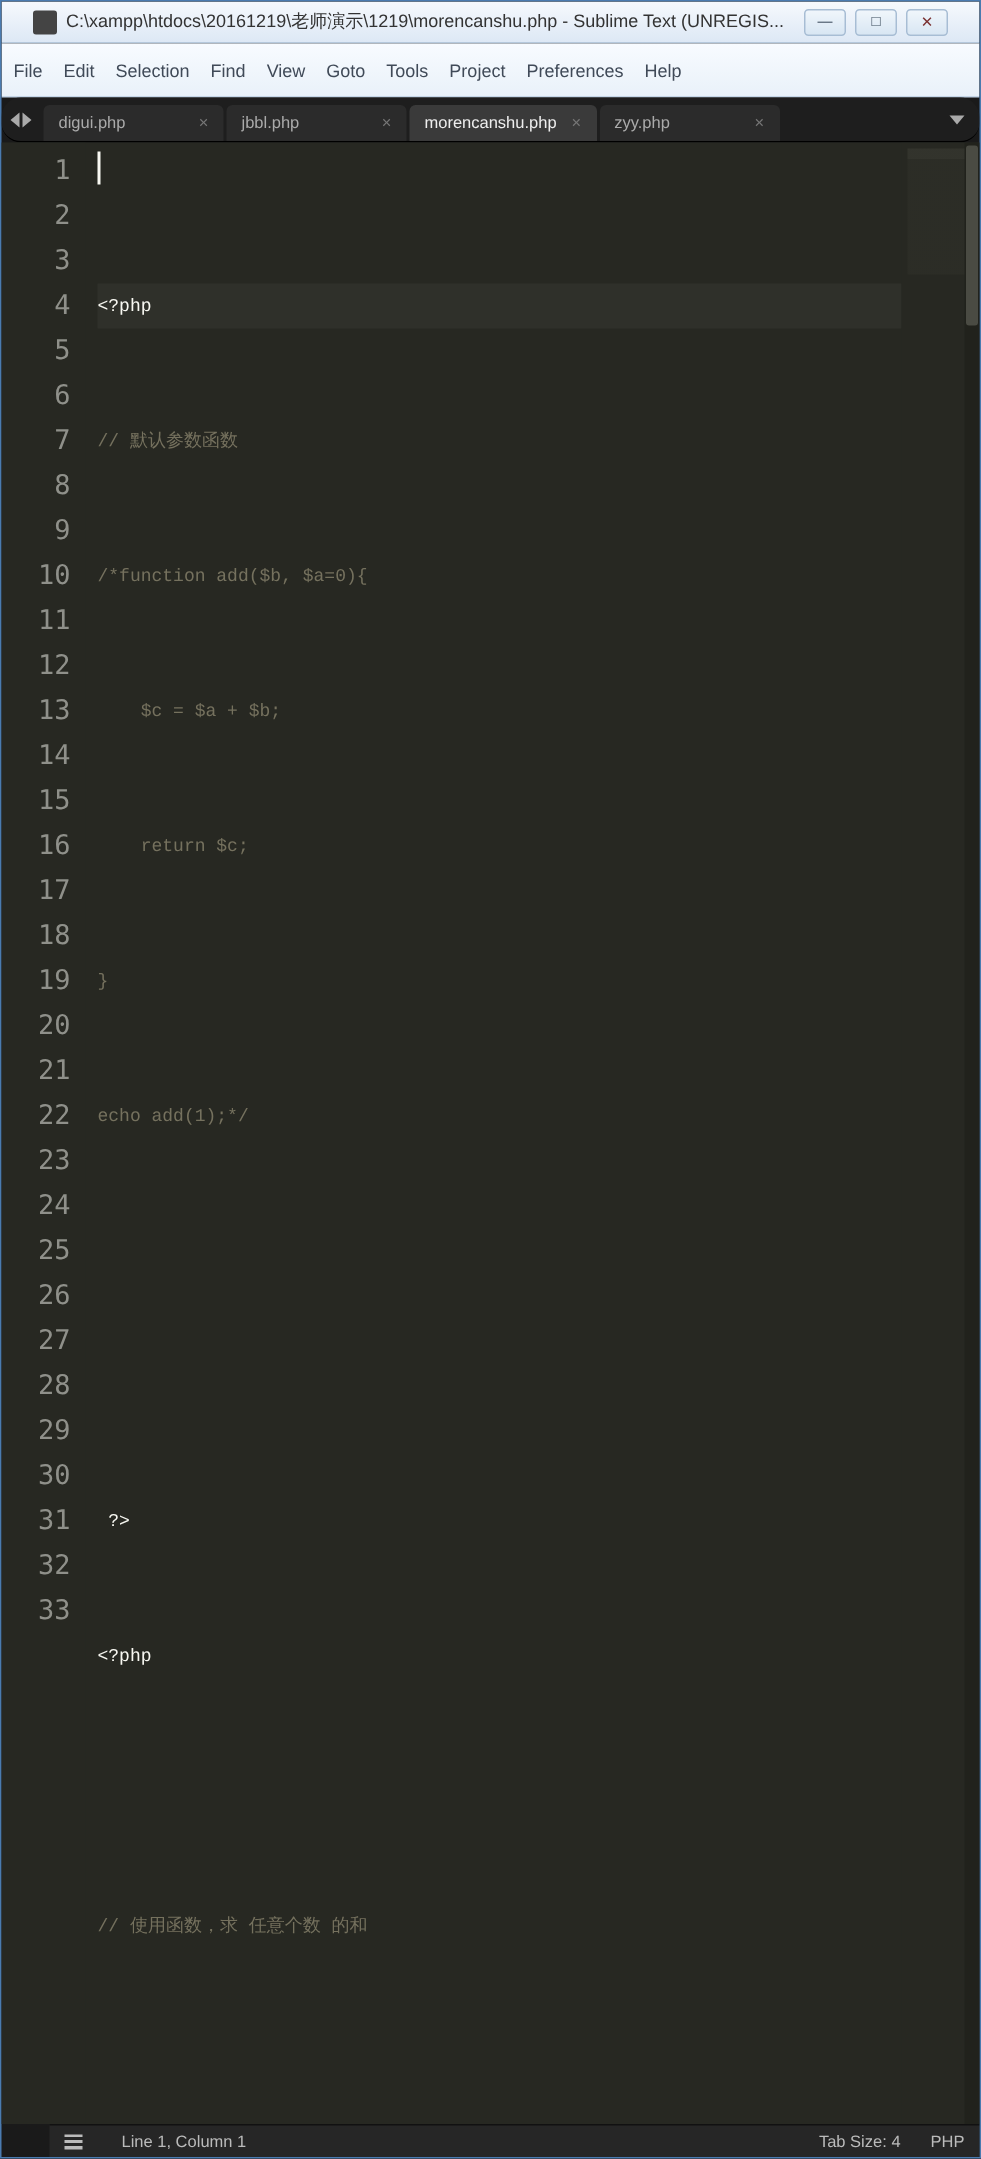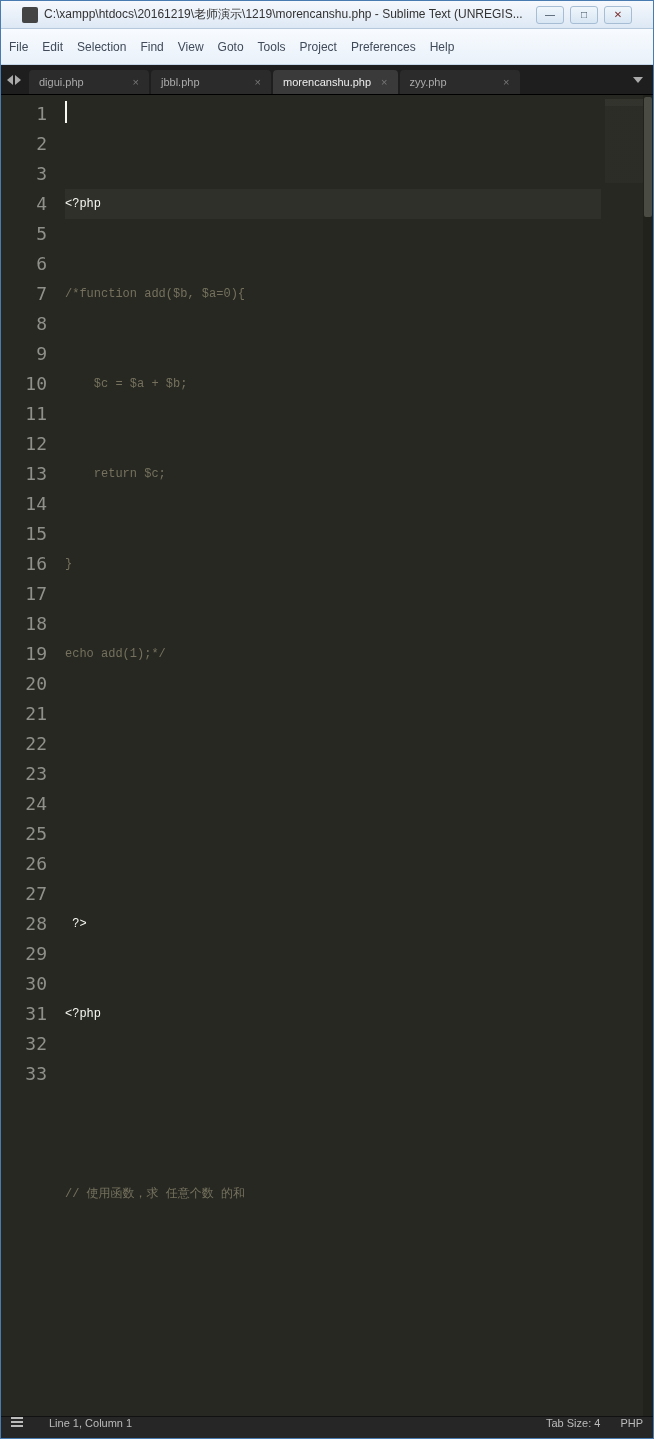--- a/index.html
+++ b/index.html
@@ -57,20 +57,21 @@
 }
 .menubar span { color: #404a58; font-size: 12px; cursor: default; }
 .tabbar {
   height: 30px;
   background: #1e1e1e;
   display: flex;
   align-items: flex-end;
   padding: 0 6px;
   gap: 2px;
   border-bottom: 1px solid #000;
+  border-radius: 13px;
 }
 .tab-nav {
   display:flex; gap:2px; color:#888; font-size:10px;
   align-self:center; margin-right:6px;
 }
 .tab-nav .tri { width:0;height:0;border-top:5px solid transparent;border-bottom:5px solid transparent; }
 .tab-nav .tri-l { border-right:6px solid #aaa; }
 .tab-nav .tri-r { border-left:6px solid #aaa; }
 .tab-nav-right { margin-left:auto; }
 .tab {
@@ -132,24 +133,26 @@
   background: linear-gradient(#3a3b33 0 8%, #2f3029 8% 100%);
   opacity:.6;
 }
 .tok-tag { color:#f8f8f2; }
 .tok-cmt { color:#75715e; }
 .statusbar {
   height: 22px;
   background: #262626;
   border-top: 1px solid #111;
   display: flex;
+  align-items: center;
   color: #bbb;
   font-size: 11px;
   padding: 0 10px;
   gap: 20px;
+  margin-left: 32px;
 }
 .statusbar .spacer { flex:1; }
 .hamburger-icon {
   display:inline-block; width:12px; height:10px;
   background: linear-gradient(#bbb 0 2px, transparent 2px 4px, #bbb 4px 6px, transparent 6px 8px, #bbb 8px 10px);
   margin-right: 6px;
 }
 .scrollbar-v {
   position:absolute; right:0; top:0; bottom:0; width:10px; background:#21221c;
 }
@@ -242,20 +245,21 @@
     <div>29</div>
     <div>30</div>
     <div>31</div>
     <div>32</div>
     <div>33</div>
   </div>
 
   <div class="code">
     <div class="cursor"></div>
     <div class="line active-line"><span class="tok-tag">&lt;?</span><span class="tok-tag">php</span></div>
+    <div class="line"><span class="tok-cmt">// 默认参数函数</span></div>
     <div class="line"><span class="tok-cmt">/*function add($b, $a=0){</span></div>
     <div class="line"><span class="tok-cmt">    $c = $a + $b;</span></div>
     <div class="line"><span class="tok-cmt">    return $c;</span></div>
     <div class="line"><span class="tok-cmt">}</span></div>
     <div class="line"><span class="tok-cmt">echo add(1);*/</span></div>
     <div class="line"></div>
     <div class="line"></div>
     <div class="line"><span class="tok-tag"> ?&gt;</span></div>
     <div class="line"><span class="tok-tag">&lt;?</span><span class="tok-tag">php</span></div>
     <div class="line"></div>

